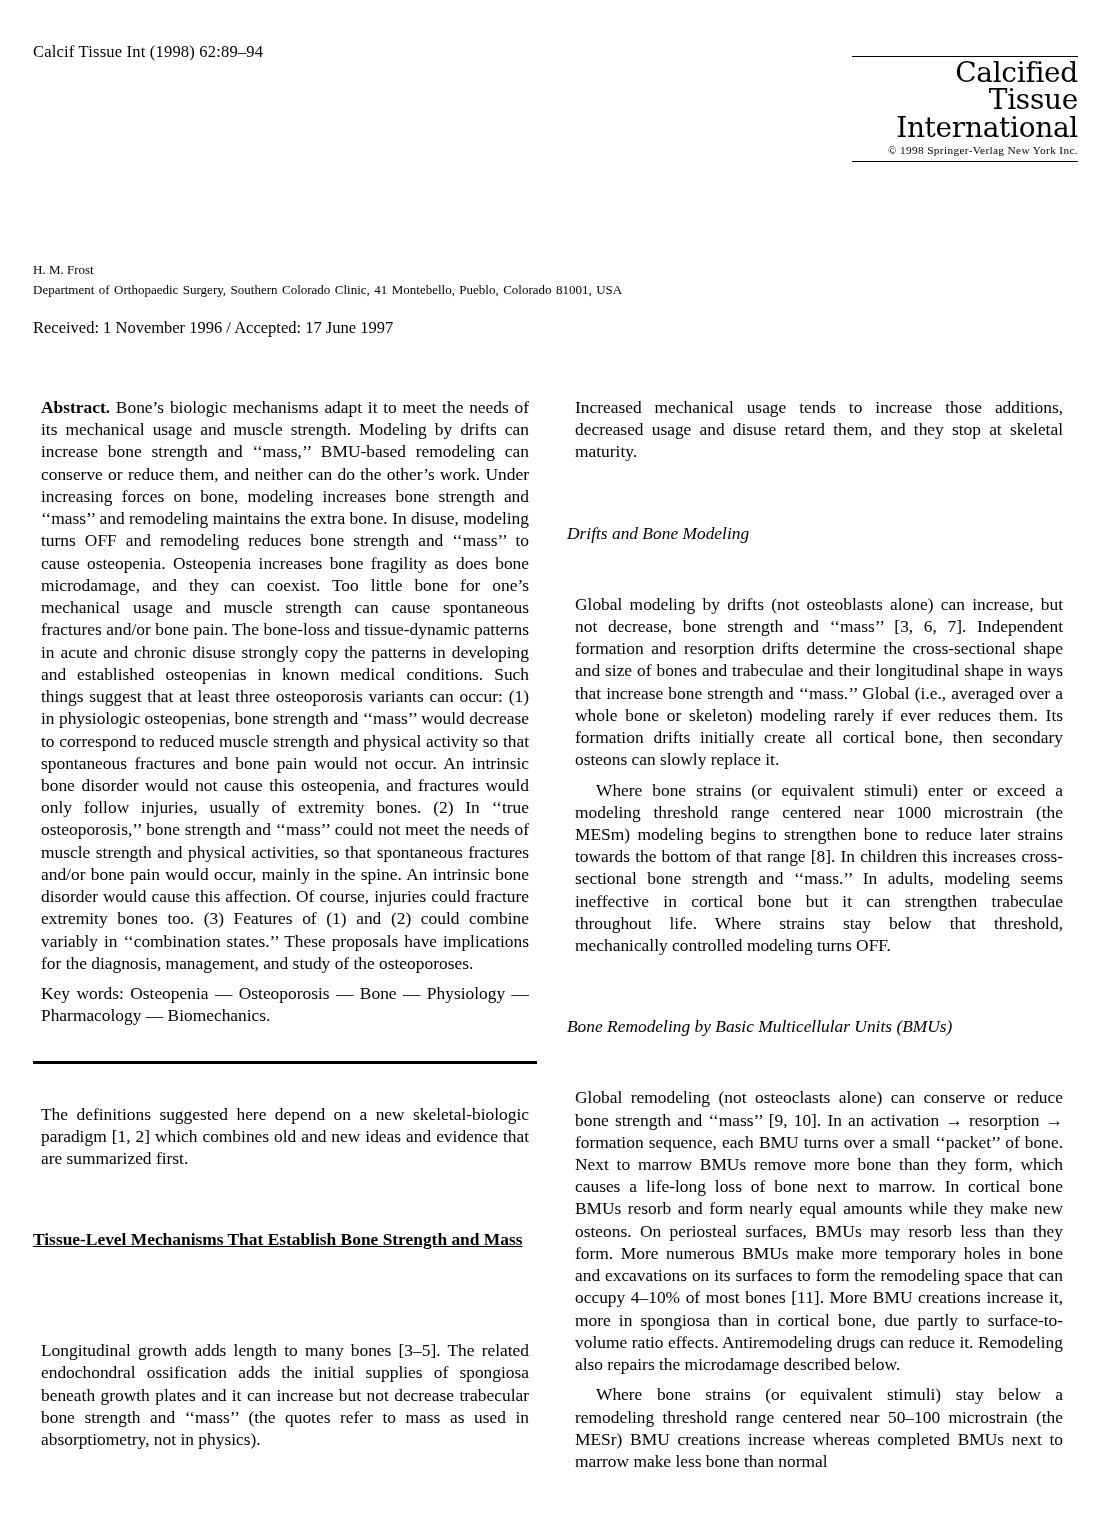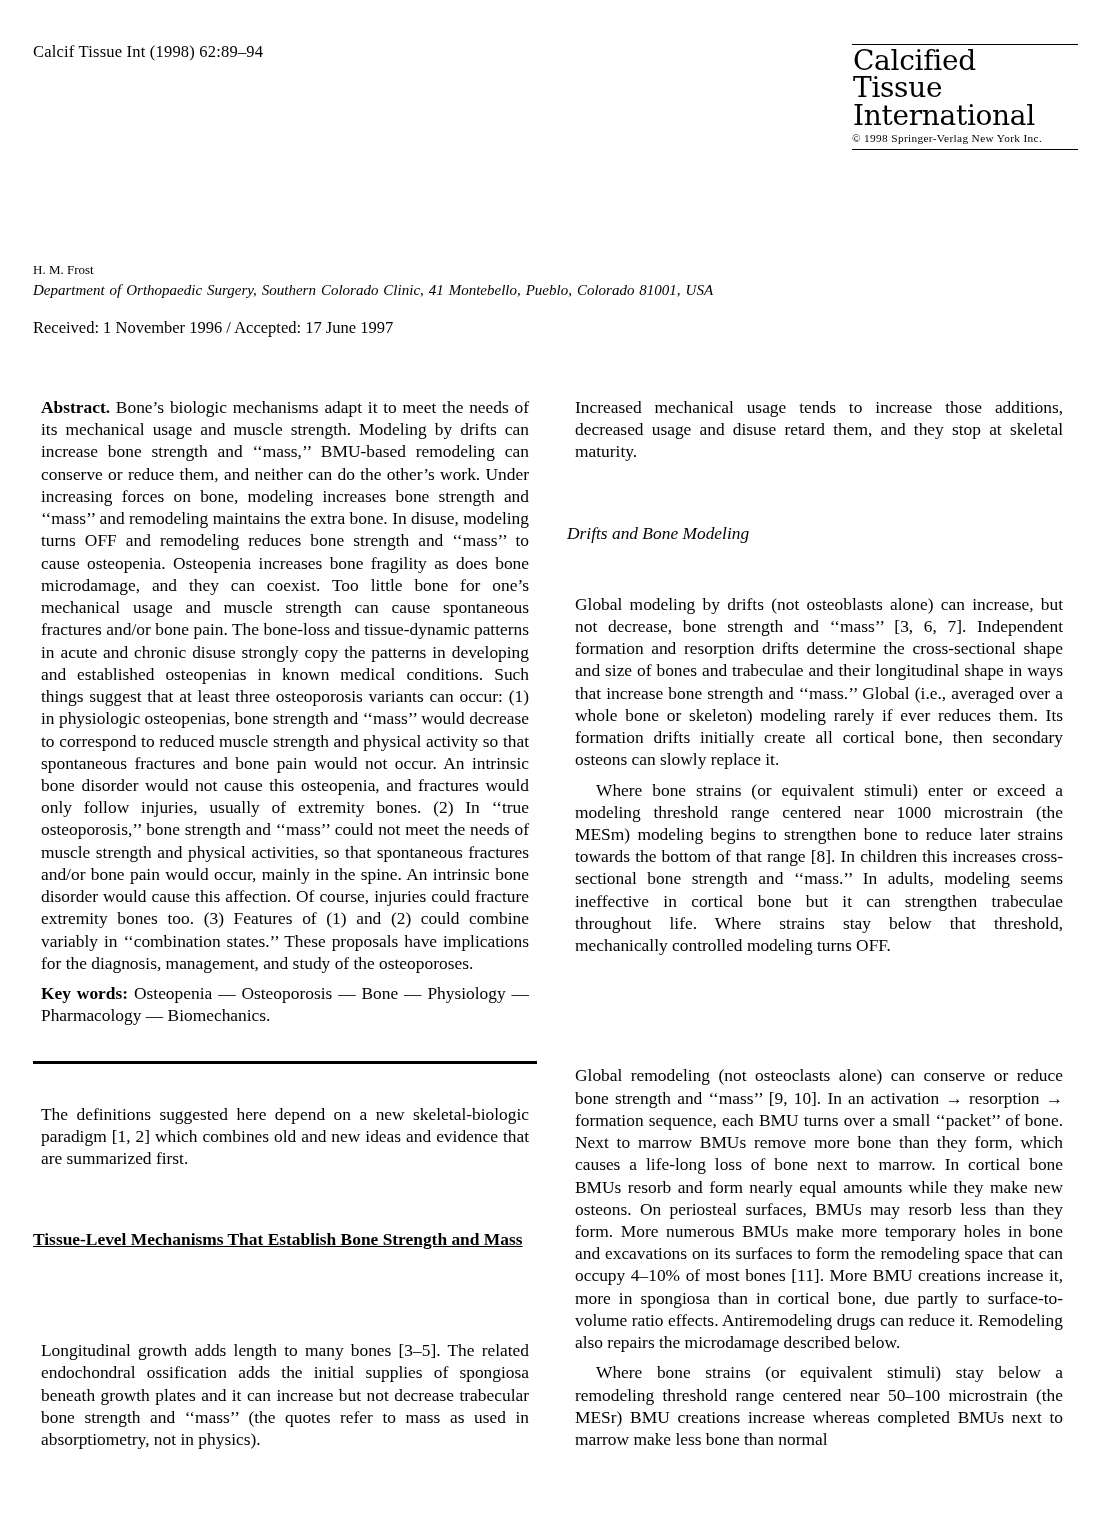--- a/index.html
+++ b/index.html
@@ -29,22 +29,23 @@
     left: 33px;
     top: 42px;
     font-size: 16.5px;
     letter-spacing: 0.2px;
     white-space: nowrap;
   }
 
   .logo-block {
     position: absolute;
     left: 852px;
-    top: 44px;
+    top: 56px;
     width: 226px;
+    text-align: right;
   }
   .logo-rule-top {
     border-top: 1.6px solid #000;
     width: 100%;
   }
   .logo-rule-bottom {
     border-top: 1.6px solid #000;
     width: 100%;
     margin-top: 1px;
   }
@@ -86,23 +87,22 @@
     left: 33px;
     top: 262px;
     font-size: 13px;
     font-weight: normal;
   }
   .affiliation {
     position: absolute;
     left: 33px;
     top: 282px;
     width: 1040px;
-    font-size: 15px;
+    font-size: 13px;
     word-spacing: 1.2px;
-    font-style: italic;
   }
   .dates {
     position: absolute;
     left: 33px;
     top: 318px;
     width: 1040px;
     font-size: 16.5px;
   }
 
   
@@ -122,21 +122,21 @@
     text-align: justify;
     text-justify: inter-word;
   }
   .p-indent { text-indent: 21px; }
 
   .lead-label { font-weight: bold; }
 
   .keywords {
     margin-top: 24px;
   }
-  .kw-label { font-weight: bold; }
+  .kw-label { font-weight: normal; }
 
   .sep-rule {
     border-top: 3.2px solid #000;
     margin-top: 34px;
     margin-bottom: 39px;
     width: 100%;
   }
   .gap-md { height: 40px; }
   .gap-lg { height: 52px; }
 
@@ -204,20 +204,21 @@
 
     <div class="head-italic">Drifts and Bone Modeling</div>
 
     <div class="gap-md"></div>
 
     <p>Global modeling by drifts (not osteoblasts alone) can increase, but not decrease, bone strength and ‘‘mass’’ [3, 6, 7]. Independent formation and resorption drifts determine the cross-sectional shape and size of bones and trabeculae and their longitudinal shape in ways that increase bone strength and ‘‘mass.’’ Global (i.e., averaged over a whole bone or skeleton) modeling rarely if ever reduces them. Its formation drifts initially create all cortical bone, then secondary osteons can slowly replace it.</p>
     <p class="p-indent">Where bone strains (or equivalent stimuli) enter or exceed a modeling threshold range centered near 1000 microstrain (the MESm) modeling begins to strengthen bone to reduce later strains towards the bottom of that range [8]. In children this increases cross-sectional bone strength and ‘‘mass.’’ In adults, modeling seems ineffective in cortical bone but it can strengthen trabeculae throughout life. Where strains stay below that threshold, mechanically controlled modeling turns OFF.</p>
 
     <div class="gap-lg"></div>
 
+    <div class="head-italic">Bone Remodeling by Basic Multicellular Units (BMUs)</div>
 
     <div class="gap-md"></div>
 
     <p>Global remodeling (not osteoclasts alone) can conserve or reduce bone strength and ‘‘mass’’ [9, 10]. In an activation → resorption → formation sequence, each BMU turns over a small ‘‘packet’’ of bone. Next to marrow BMUs remove more bone than they form, which causes a life-long loss of bone next to marrow. In cortical bone BMUs resorb and form nearly equal amounts while they make new osteons. On periosteal surfaces, BMUs may resorb less than they form. More numerous BMUs make more temporary holes in bone and excavations on its surfaces to form the remodeling space that can occupy 4–10% of most bones [11]. More BMU creations increase it, more in spongiosa than in cortical bone, due partly to surface-to-volume ratio effects. Antiremodeling drugs can reduce it. Remodeling also repairs the microdamage described below.</p>
     <p class="p-indent">Where bone strains (or equivalent stimuli) stay below a remodeling threshold range centered near 50–100 microstrain (the MESr) BMU creations increase whereas completed BMUs next to marrow make less bone than normal</p>
   </div>
 
 </div>
 
 </body></html>

